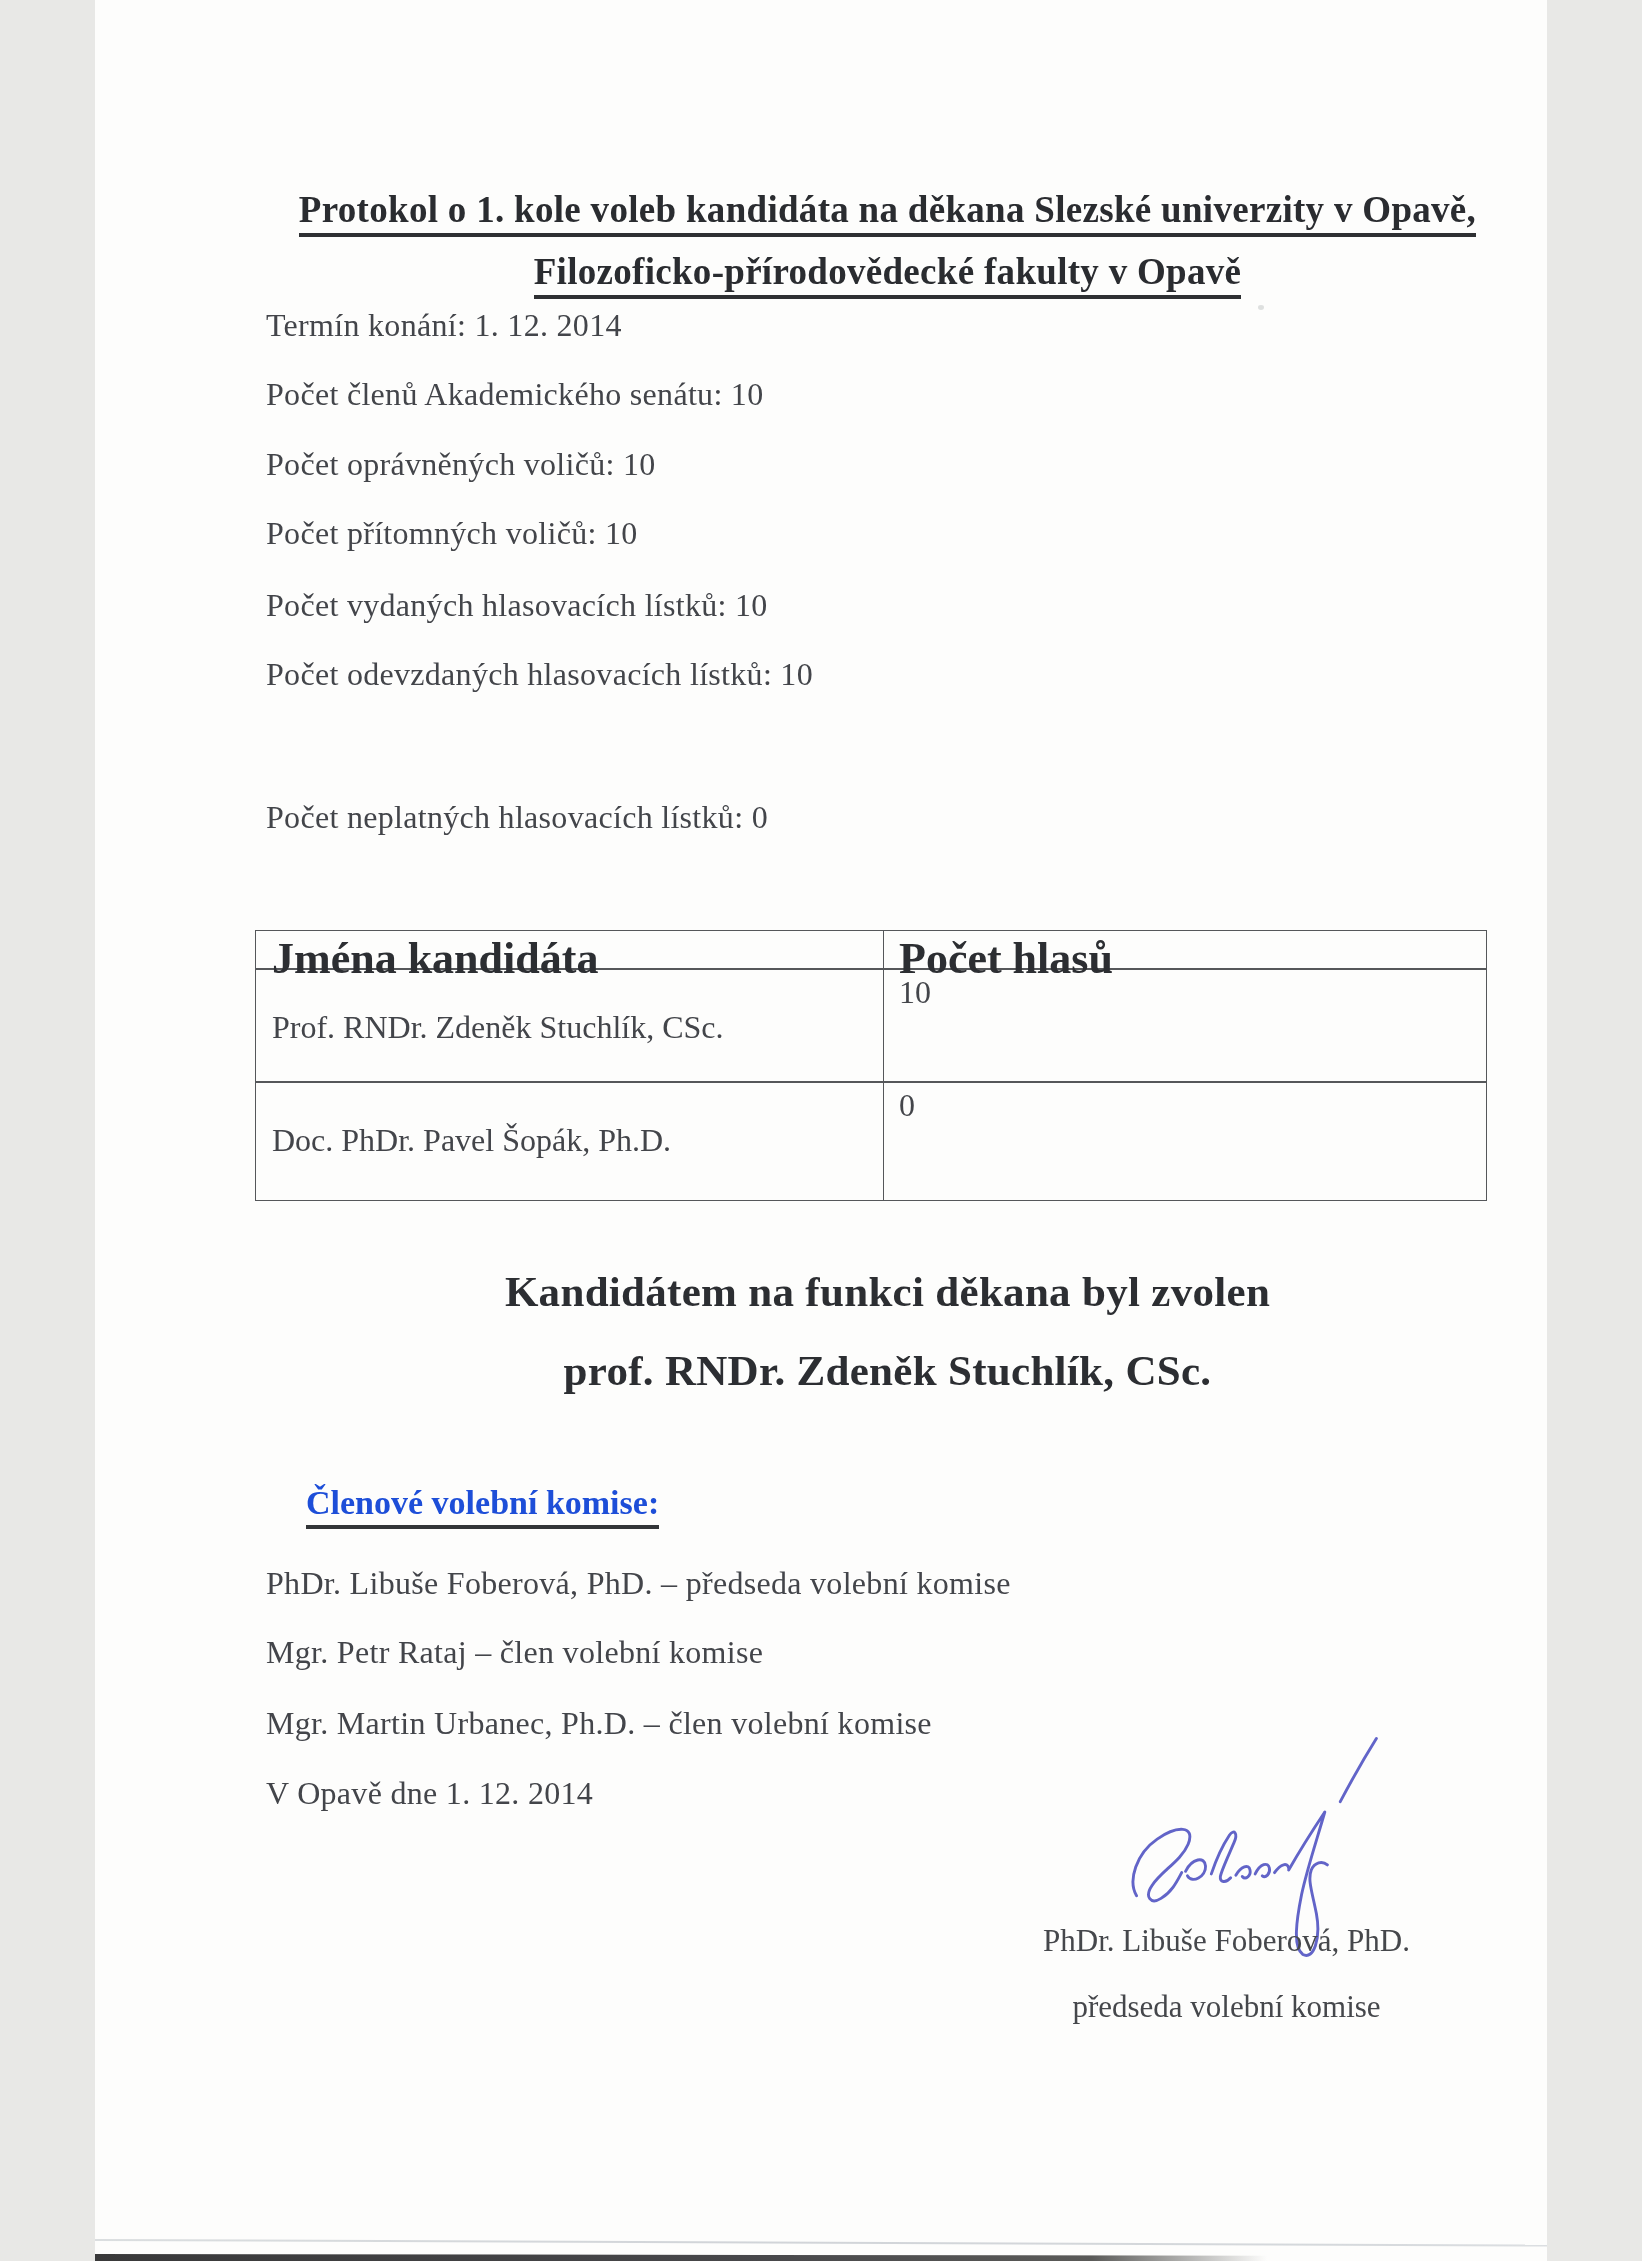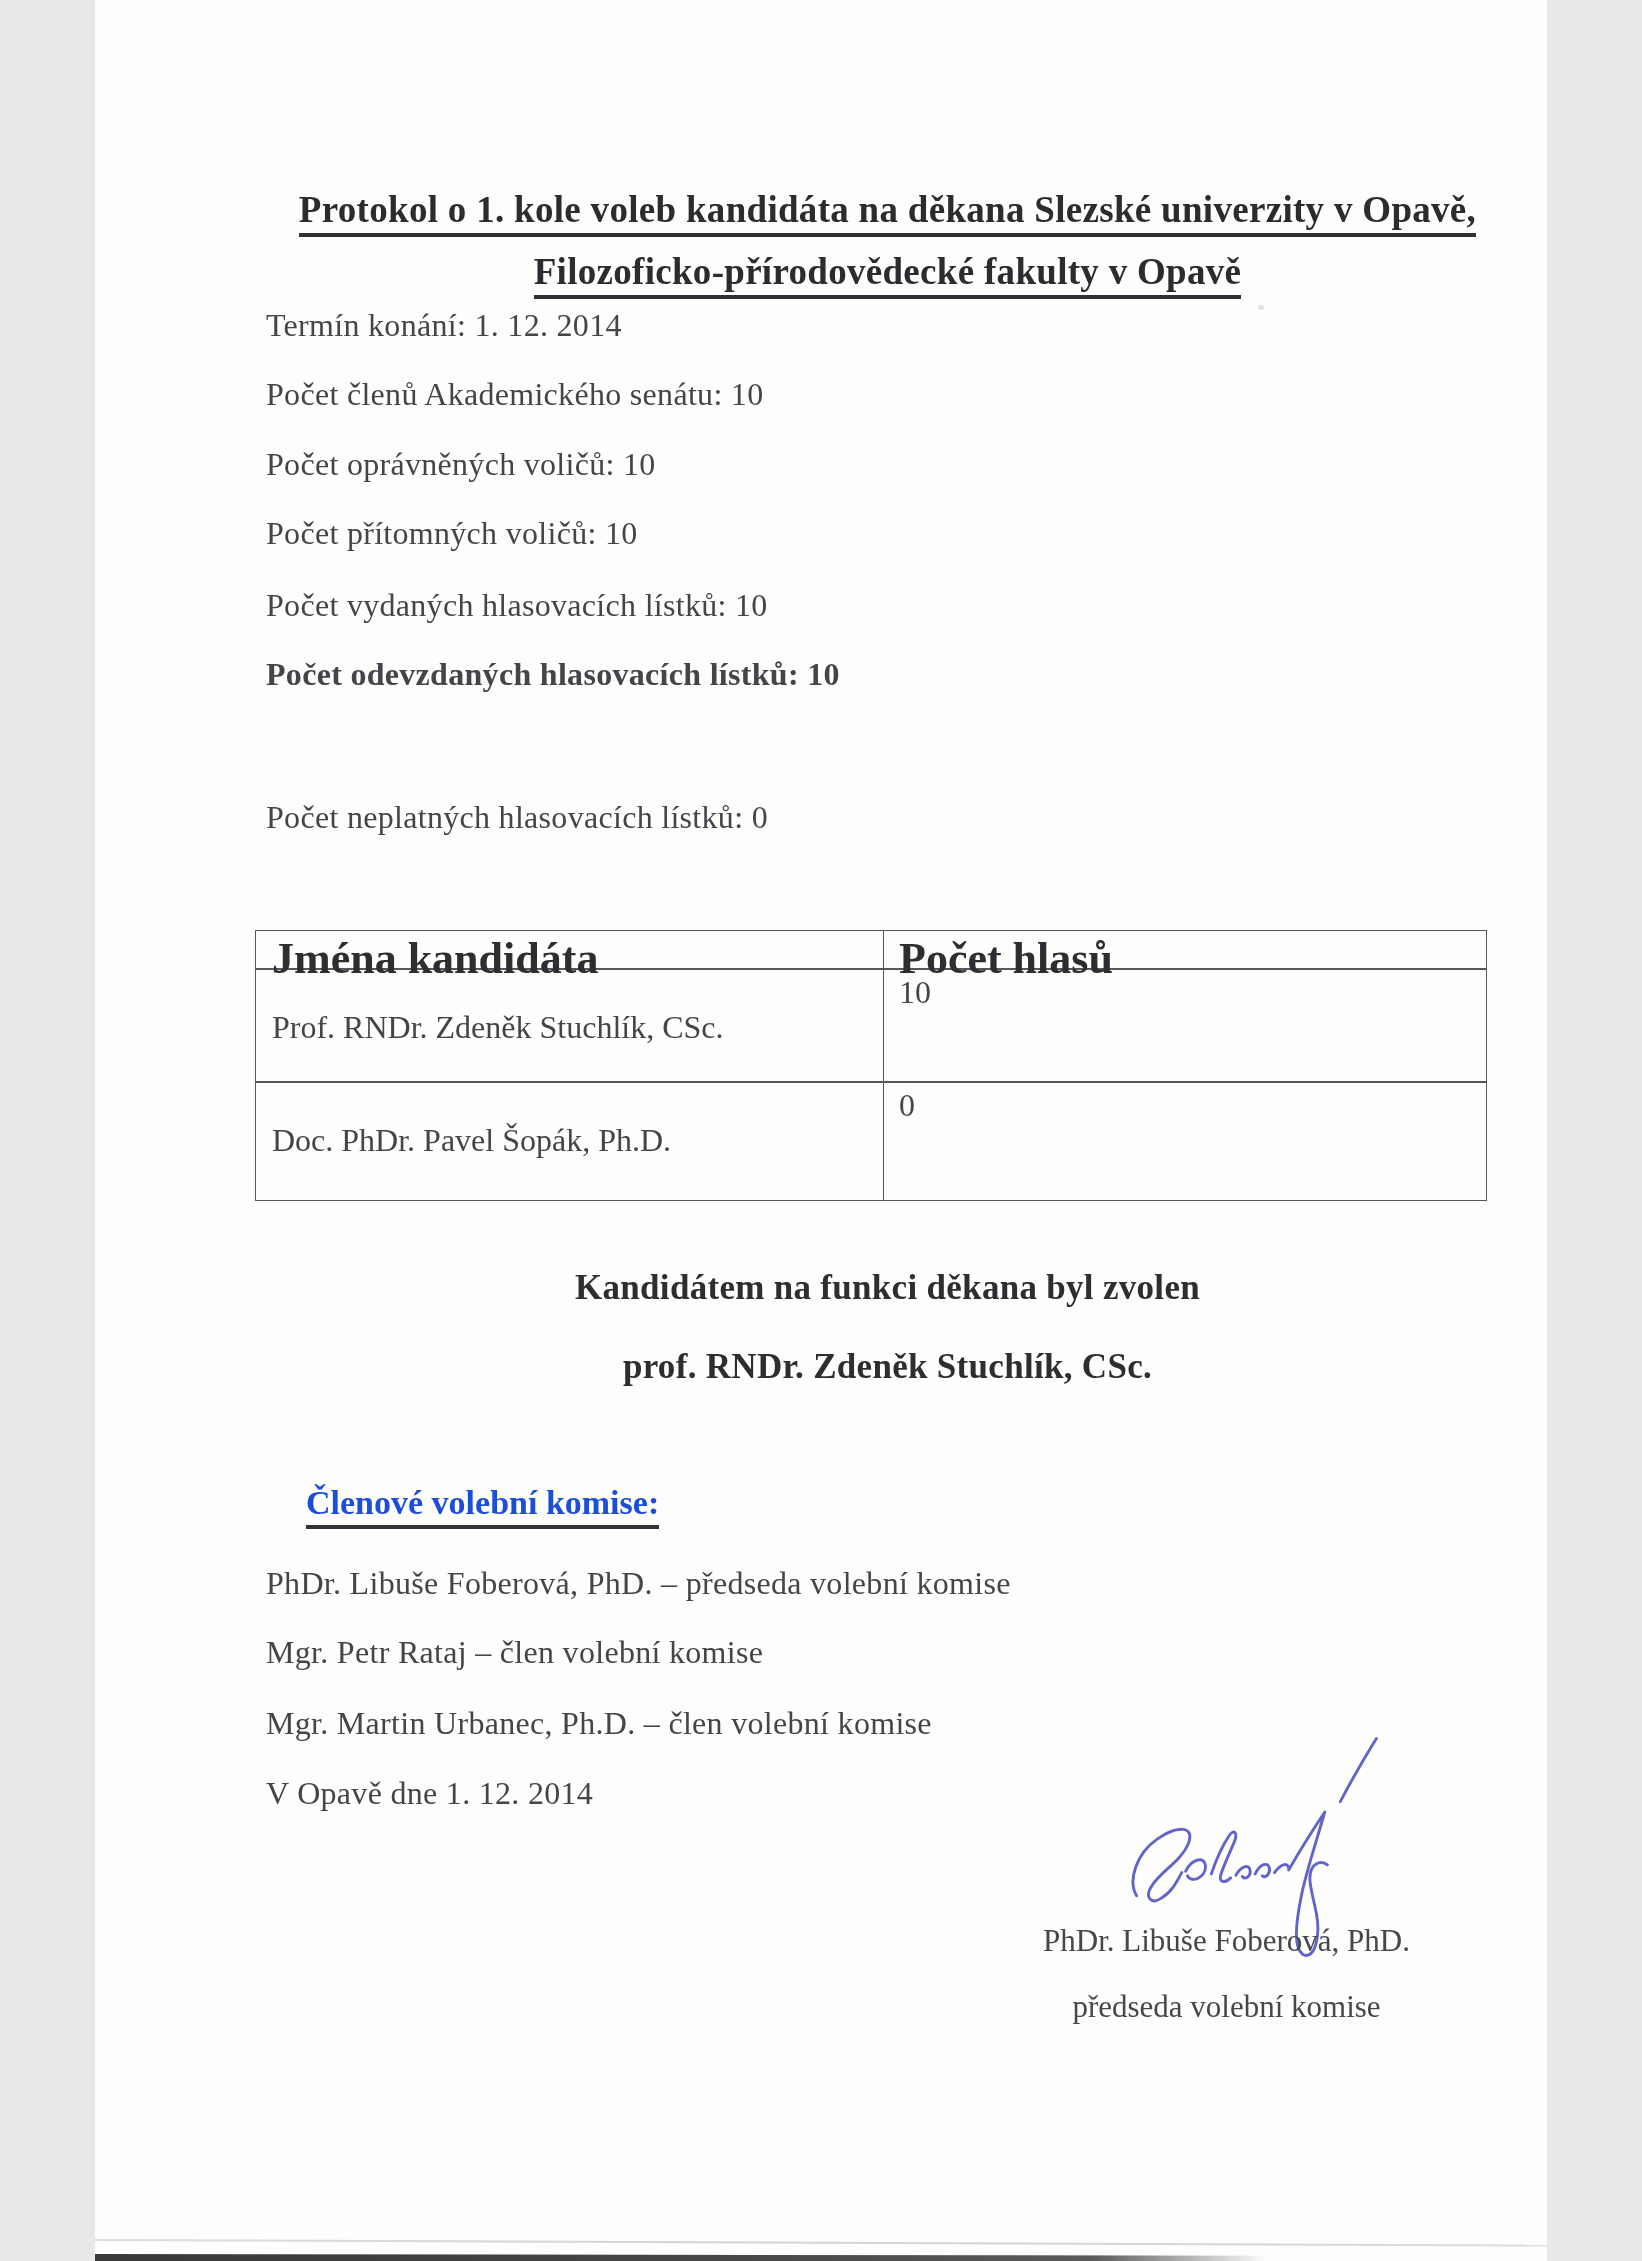--- a/index.html
+++ b/index.html
@@ -16,21 +16,21 @@
   .body-line{font-size:32px;color:#43454a;letter-spacing:0.3px;}
   .title-wrap{left:0;top:191px;width:1585px;text-align:center;}
   .title-line{
     display:inline-block;
     font-size:37px;font-weight:bold;color:#2a2c30;
     border-bottom:4.5px solid #2e3033;
     padding-bottom:4.5px;letter-spacing:0.3px;
   }
   .title-line2-wrap{left:0;top:253px;width:1585px;text-align:center;}
   .result-wrap{left:0;width:1585px;text-align:center;}
-  .result-line{font-size:35px;font-weight:bold;color:#2c2e32;letter-spacing:0.3px;}
+  .result-line{font-size:43px;font-weight:bold;color:#2c2e32;letter-spacing:0.3px;}
   .section-heading{
     font-size:34px;font-weight:bold;color:#1d4ed8;
     border-bottom:4.5px solid #333538;padding-bottom:3.9px;margin-left:40px;
   }
   
   .vote-table{left:160px;top:930px;width:1230px;height:269px;border:1.9px solid #55575a;}
   .t-line{position:absolute;background:#55575a;}
   .t-header{font-size:44px;font-weight:bold;color:#2c2e32;}
   .t-cell{font-size:32px;color:#43454a;}
   
@@ -59,21 +59,21 @@
   </div>
   <div class="abs title-line2-wrap">
     <span class="title-line">Filozoficko-přírodovědecké fakulty v Opavě</span>
   </div>
 
   <div class="abs body-line" style="left:171px;top:309px;">Termín konání: 1. 12. 2014</div>
   <div class="abs body-line" style="left:171px;top:378px;">Počet členů Akademického senátu: 10</div>
   <div class="abs body-line" style="left:171px;top:448px;">Počet oprávněných voličů: 10</div>
   <div class="abs body-line" style="left:171px;top:517px;">Počet přítomných voličů: 10</div>
   <div class="abs body-line" style="left:171px;top:589px;">Počet vydaných hlasovacích lístků: 10</div>
-  <div class="abs body-line" style="left:171px;top:658px;font-weight:bold;">Počet odevzdaných hlasovacích lístků: 10</div>
+  <div class="abs body-line" style="left:171px;top:658px;">Počet odevzdaných hlasovacích lístků: 10</div>
   <div class="abs body-line" style="left:171px;top:801px;">Počet neplatných hlasovacích lístků: 0</div>
 
   <div class="abs vote-table">
     <div class="t-line" style="left:0;top:37px;width:100%;height:1.9px;"></div>
     <div class="t-line" style="left:0;top:150px;width:100%;height:1.9px;"></div>
     <div class="t-line" style="left:627px;top:0;width:1.3px;height:100%;"></div>
 
     <div class="abs t-header" style="left:16px;top:6.4px;">Jména kandidáta</div>
     <div class="abs t-header" style="left:643px;top:6.4px;">Počet hlasů</div>
 

